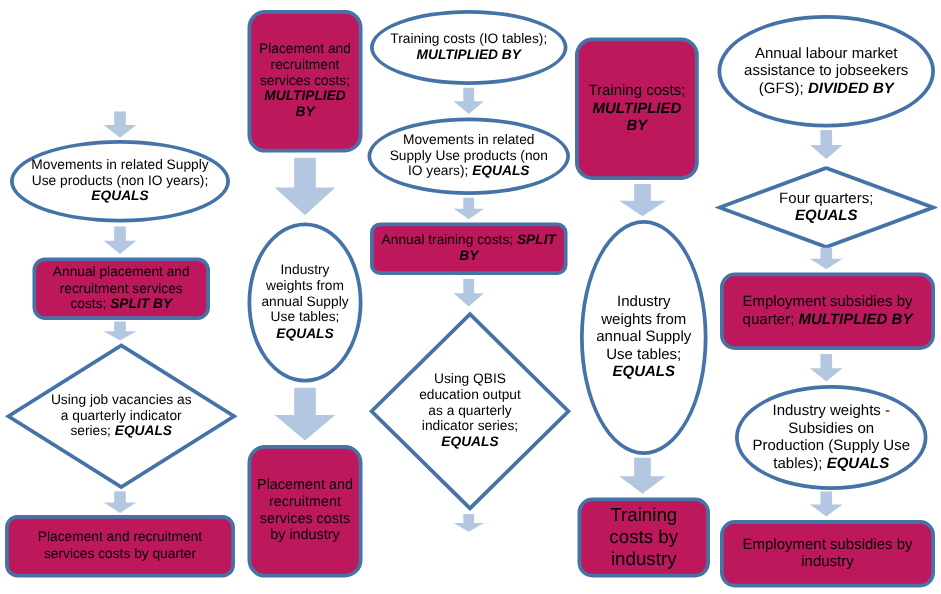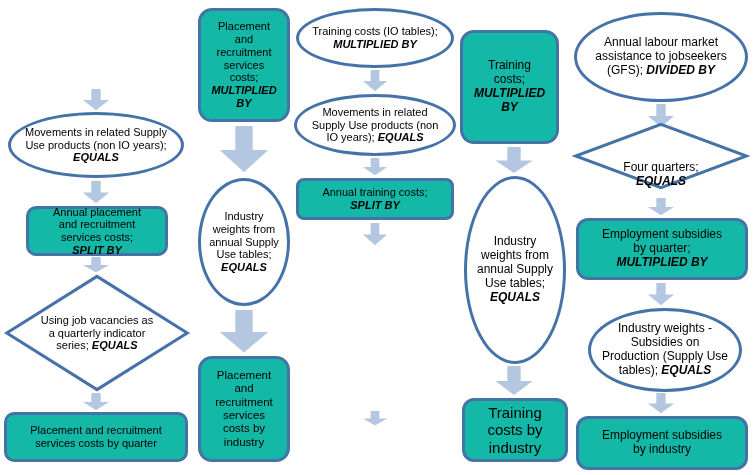--- a/index.html
+++ b/index.html
@@ -1,21 +1,21 @@
 <!DOCTYPE html>
 <html><head>
 <meta charset="utf-8">
 <style>
   html,body{margin:0;padding:0;background:#fff;}
   .canvas{position:relative;width:753px;height:475px;background:#ffffff;
           font-family:"Liberation Sans",sans-serif;color:#000;overflow:hidden;}
   .node{position:absolute;display:flex;align-items:center;justify-content:center;
         text-align:center;line-height:1.16;box-sizing:border-box;}
   .ellipse{border:3px solid #4573a8;border-radius:50%;background:#fff;padding:2px 12px;}
-  .rect{border:3px solid #4573a8;border-radius:10px;background:#14b8a6;padding:2px 20px;}
+  .rect{border:3px solid #4573a8;border-radius:10px;background:#be185d;padding:2px 4px;}
   .diamond{background:transparent;border:none;padding:0;}
   .dshape{position:absolute;left:0;top:0;width:100%;height:100%;}
   .dshape polygon{fill:#ffffff;stroke:#4573a8;stroke-width:3;vector-effect:non-scaling-stroke;stroke-linejoin:miter;}
   .txt{position:relative;z-index:1;}
   .kw{font-weight:bold;font-style:italic;}
   .arrow{position:absolute;}
   .arrow svg{display:block;width:100%;height:100%;}
   .arrow polygon{fill:#b4c7e1;}
 </style>
 </head>
@@ -96,20 +96,26 @@
       </svg>
   </div>
   <div class="node rect" style="left:296px;top:178px;width:158px;height:42px;font-size:11px;border-radius:8px;">
     <div class="txt"><span>Annual training costs;</span> <span class="kw">SPLIT BY</span></div>
   </div>
   <div class="arrow" style="left:362px;top:223px;width:26px;height:23px;">
     <svg viewBox="0 0 30 28" preserveAspectRatio="none">
         <polygon points="10,0 20,0 20,14 29,14 15,27 1,14 10,14"></polygon>
       </svg>
   </div>
+  <div class="node diamond" style="left:294px;top:248px;width:164px;height:162px;font-size:11px;">
+    <svg class="dshape" viewBox="0 0 100 100" preserveAspectRatio="none">
+        <polygon points="50,2 98,50 50,98 2,50"></polygon>
+      </svg>
+    <div class="txt" style="max-width:58%;"><span>Using QBIS education output as a quarterly indicator series;</span> <span class="kw">EQUALS</span></div>
+  </div>
   <div class="arrow" style="left:362px;top:411px;width:26px;height:15px;">
     <svg viewBox="0 0 30 28" preserveAspectRatio="none">
         <polygon points="10,0 20,0 20,14 29,14 15,27 1,14 10,14"></polygon>
       </svg>
   </div>
 
   <div class="node rect" style="left:460px;top:30px;width:99px;height:114px;font-size:12px;border-radius:14px;">
     <div class="txt"><span>Training costs;</span> <span class="kw">MULTIPLIED BY</span></div>
   </div>
   <div class="arrow" style="left:494px;top:147px;width:40px;height:27px;">
@@ -130,21 +136,21 @@
   </div>
 
   <div class="node ellipse" style="left:574px;top:12px;width:174px;height:90px;font-size:12px;padding:2px 18px;">
     <div class="txt"><span>Annual labour market assistance to jobseekers (GFS);</span> <span class="kw">DIVIDED BY</span></div>
   </div>
   <div class="arrow" style="left:647px;top:104px;width:28px;height:24px;">
     <svg viewBox="0 0 30 28" preserveAspectRatio="none">
         <polygon points="10,0 20,0 20,14 29,14 15,27 1,14 10,14"></polygon>
       </svg>
   </div>
-  <div class="node diamond" style="left:572px;top:123px;width:178px;height:66px;font-size:12px;align-items:flex-end;">
+  <div class="node diamond" style="left:572px;top:133px;width:178px;height:66px;font-size:12px;">
     <svg class="dshape" viewBox="0 0 100 100" preserveAspectRatio="none">
         <polygon points="50,2 98,50 50,98 2,50"></polygon>
       </svg>
     <div class="txt" style="max-width:55%;"><span>Four quarters;</span> <span class="kw">EQUALS</span></div>
   </div>
   <div class="arrow" style="left:647px;top:198px;width:28px;height:18px;">
     <svg viewBox="0 0 30 28" preserveAspectRatio="none">
         <polygon points="10,0 20,0 20,14 29,14 15,27 1,14 10,14"></polygon>
       </svg>
   </div>

